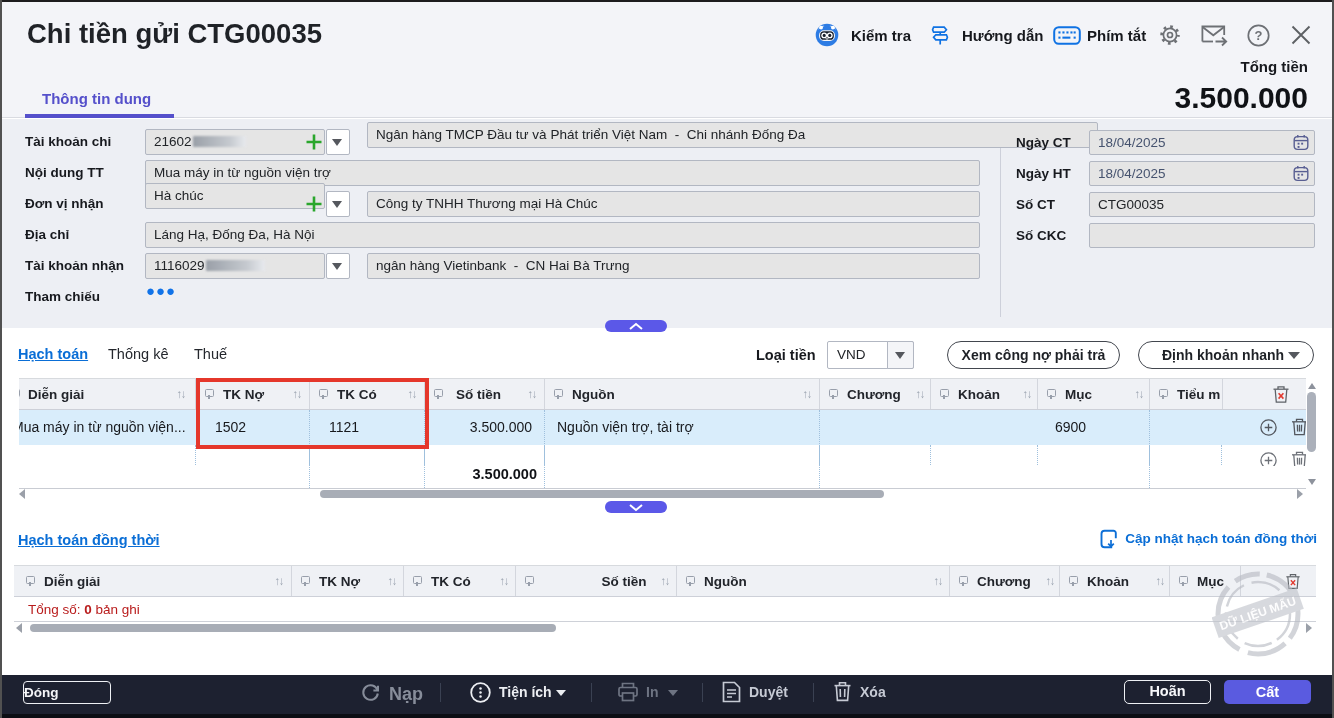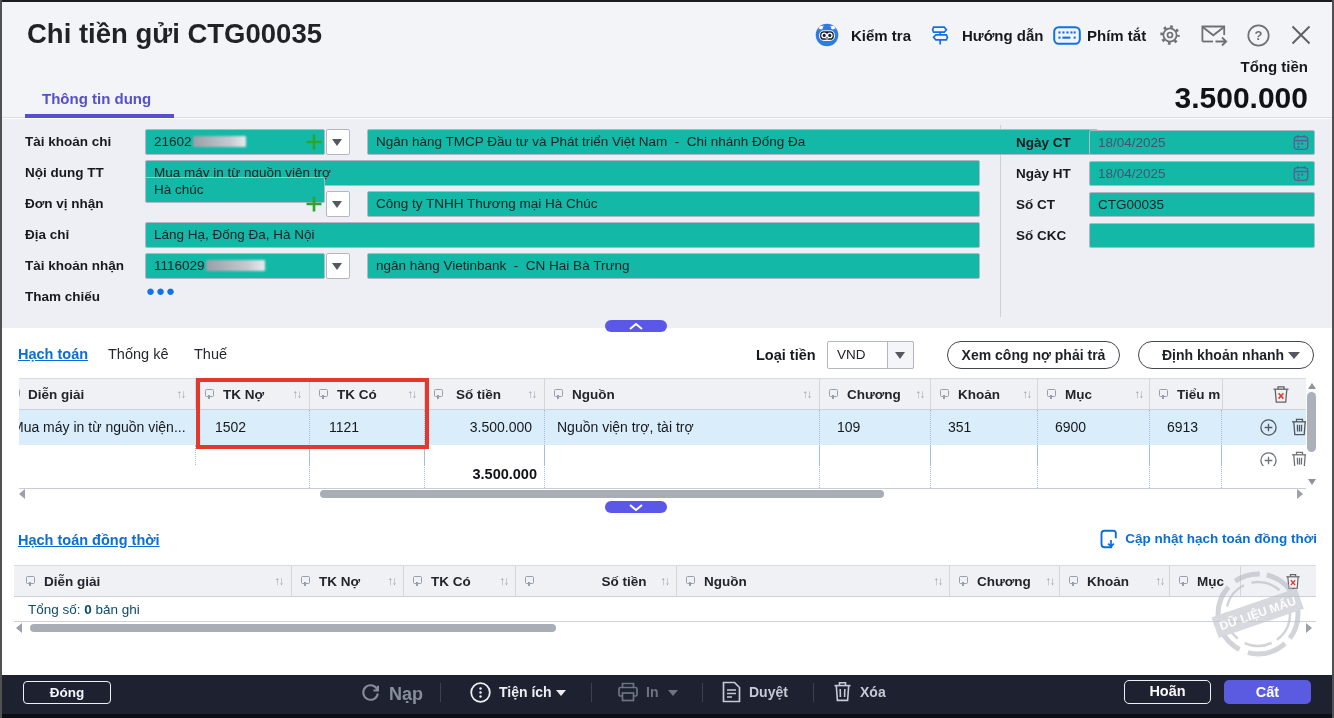--- a/index.html
+++ b/index.html
@@ -1,20 +1,20 @@
 <!DOCTYPE html>
 <html><head>
 <meta charset="utf-8">
 <style>
 *{margin:0;padding:0;box-sizing:border-box}
 html,body{width:1334px;height:718px;overflow:hidden}
 body{font-family:"Liberation Sans",sans-serif;position:relative;background:#fff;color:#1d2025}
 .abs{position:absolute}
 .b{font-weight:bold}
-.input{position:absolute;background:#14b8a6;border:1px solid #b2b7c2;border-radius:2px;font-size:13.5px;color:#212428;line-height:24px;padding:0 8px;white-space:nowrap;overflow:hidden}
+.input{position:absolute;background:#e5e5e5;border:1px solid #b2b7c2;border-radius:2px;font-size:13.5px;color:#212428;line-height:24px;padding:0 8px;white-space:nowrap;overflow:hidden}
 .lbl{position:absolute;font-size:13.5px;font-weight:bold;color:#17191e;line-height:26px;white-space:nowrap}
 .ddbtn{position:absolute;background:#fff;border:1px solid #b2b7c2;border-radius:2px}
 .tri{position:absolute;width:0;height:0;border-left:5.5px solid transparent;border-right:5.5px solid transparent;border-top:7px solid #55585e}
 .pin{position:relative;display:inline-block;width:10px;height:11px;flex:none}
 .pin:before{content:"";position:absolute;left:1px;top:0;width:7px;height:6px;border:1px solid #989fab;border-radius:1.5px}
 .pin:after{content:"";position:absolute;left:4px;top:6px;width:1.5px;height:4px;background:#989fab}
 .sort{font-size:11.5px;color:#9aa2af;letter-spacing:-1.5px;flex:none;font-weight:normal}
 .hcell{position:absolute;top:0;height:100%;display:flex;align-items:center;border-right:1px solid #d3d6dd;font-size:13.5px;font-weight:bold;color:#22252b}
 .dcell{position:absolute;top:0;height:100%;line-height:35px;font-size:14px;color:#17191d;white-space:nowrap}
 .dot-r{border-right:1px dotted #9fc0dd}
@@ -112,25 +112,25 @@
 <div class="lbl" style="left:25px;top:253px">Tài khoản nhận</div>
 <div class="lbl" style="left:25px;top:284px">Tham chiếu</div>
 
 <div class="input" style="left:145px;top:129px;width:180px;height:26px">21602</div>
 <div class="abs" style="left:193px;top:136px;width:53px;height:11px;background:linear-gradient(90deg,#9aa0a8,#c6cad0 70%,#e8eaee);filter:blur(1.2px);border-radius:1px"></div>
 <svg class="abs" style="left:305px;top:133px" width="18" height="18" viewBox="0 0 18 18">
     <path d="M9 1.5 V16.5 M1.5 9 H16.5" stroke="#2aa62c" stroke-width="2.6"></path>
   </svg>
 <div class="ddbtn" style="left:326px;top:129px;width:24px;height:26px"></div>
 <span class="tri" style="left:331.5px;top:139px"></span>
-<div class="input" style="left:367px;top:129px;width:731px;height:26px">Ngân hàng TMCP Đầu tư và Phát triển Việt Nam&nbsp; - &nbsp;Chi nhánh Đống Đa</div>
+<div class="input" style="left:367px;top:122px;width:731px;height:26px">Ngân hàng TMCP Đầu tư và Phát triển Việt Nam&nbsp; - &nbsp;Chi nhánh Đống Đa</div>
 
 <div class="input" style="left:145px;top:160px;width:835px;height:26px">Mua máy in từ nguồn viện trợ</div>
 
-<div class="input" style="left:145px;top:177px;width:180px;height:26px">Hà chúc</div>
+<div class="input" style="left:145px;top:183px;width:180px;height:26px">Hà chúc</div>
 <svg class="abs" style="left:305px;top:195px" width="18" height="18" viewBox="0 0 18 18">
     <path d="M9 1.5 V16.5 M1.5 9 H16.5" stroke="#2aa62c" stroke-width="2.6"></path>
   </svg>
 <div class="ddbtn" style="left:326px;top:191px;width:24px;height:26px"></div>
 <span class="tri" style="left:331.5px;top:201px"></span>
 <div class="input" style="left:367px;top:191px;width:613px;height:26px">Công ty TNHH Thương mại Hà Chúc</div>
 
 <div class="input" style="left:145px;top:222px;width:835px;height:26px">Láng Hạ, Đống Đa, Hà Nội</div>
 
 <div class="input" style="left:145px;top:253px;width:180px;height:26px">1116029</div>
@@ -267,24 +267,21 @@
   </g>
   <path d="M6.6 8.2 L11.4 13.6 M11.4 8.2 L6.6 13.6" stroke="#e23b30" stroke-width="1.6"></path>
  </svg>
 
  <div class="abs" style="left:0;top:32px;width:1287px;height:35px;background:#d9edfb"></div>
  <div class="dcell" style="left:-7px;top:32px;width:184px;padding-left:0;">Mua máy in từ nguồn viện...</div>
  <div class="dcell dot-r" style="left:177px;top:32px;width:114px;padding-left:19px">1502</div>
  <div class="dcell dot-r" style="left:291px;top:32px;width:115px;padding-left:19px">1121</div>
  <div class="dcell dot-r" style="left:406px;top:32px;width:120px;text-align:right;padding-right:12px">3.500.000</div>
  <div class="dcell dot-r" style="left:526px;top:32px;width:275px;padding-left:12px">Nguồn viện trợ, tài trợ</div>
- <div class="dcell dot-r" style="left:801px;top:32px;width:111px;padding-left:17px">109</div>
- <div class="dcell dot-r" style="left:912px;top:32px;width:107px;padding-left:17px">351</div>
  <div class="dcell dot-r" style="left:1019px;top:32px;width:112px;padding-left:17px">6900</div>
- <div class="dcell dot-r" style="left:1131px;top:32px;width:72px;padding-left:17px">6913</div>
  <svg class="abs" style="left:1241px;top:41px" width="17" height="17" viewBox="0 0 17 17">
       <circle cx="8.5" cy="8.5" r="7.6" fill="none" stroke="#53575e" stroke-width="1.3"></circle>
       <path d="M8.5 4.7 V12.3 M4.7 8.5 H12.3" stroke="#53575e" stroke-width="1.3"></path>
     </svg>
  <svg class="abs" style="left:1272px;top:40px" width="17" height="18" viewBox="0 0 17 18">
       <g fill="none" stroke="#53575e" stroke-width="1.3">
         <line x1="1" y1="3.8" x2="16" y2="3.8"></line>
         <path d="M5.5 3.6 V1.4 H11.5 V3.6"></path>
         <path d="M2.8 4 L3.8 16.6 H13.2 L14.2 4"></path>
         <line x1="6.4" y1="6.8" x2="6.6" y2="13.6"></line>
@@ -403,41 +400,41 @@
  <div class="hcell" style="left:1226px;top:1px;height:30px;width:76px;border-right:none;border-left:1px solid #d3d6dd"></div>
  <svg class="abs" style="left:1271px;top:8px" width="16" height="17" viewBox="0 0 18 19">
   <g fill="none" stroke="#5f6368" stroke-width="1.3">
   <line x1="1.5" y1="4.2" x2="16.5" y2="4.2"></line>
         <path d="M6 4 V1.8 H12 V4"></path>
   <path d="M3.2 4.5 L4.3 17.2 H13.7 L14.8 4.5"></path>
   </g>
   <path d="M6.6 8.2 L11.4 13.6 M11.4 8.2 L6.6 13.6" stroke="#e23b30" stroke-width="1.6"></path>
  </svg>
 </div>
-<div class="abs" style="left:28px;top:602px;font-size:13.5px;color:#0c4a6e">Tổng số: <span class="b">0</span> bản ghi</div>
+<div class="abs" style="left:28px;top:602px;font-size:13.5px;color:#b91c1c">Tổng số: <span class="b">0</span> bản ghi</div>
 <div class="abs" style="left:14px;top:621px;width:1302px;height:1px;background:#ced1d8"></div>
 
 <div class="abs" style="left:30px;top:624px;width:526px;height:8px;background:#a8adb6;border-radius:4px"></div>
 <div class="abs" style="left:16px;top:623px;width:0;height:0;border-top:5px solid transparent;border-bottom:5px solid transparent;border-right:6px solid #9ba0a9"></div>
 <div class="abs" style="left:1306px;top:623px;width:0;height:0;border-top:5px solid transparent;border-bottom:5px solid transparent;border-left:6px solid #9ba0a9"></div>
 
 <svg class="abs" style="left:1212px;top:568px;z-index:6" width="92" height="92" viewBox="0 0 92 92">
  <g opacity="0.62">
  <circle cx="46" cy="46" r="40" fill="none" stroke="#b7bac2" stroke-width="5" stroke-dasharray="26 7 40 9"></circle>
  <circle cx="46" cy="46" r="32" fill="none" stroke="#b7bac2" stroke-width="2.5" stroke-dasharray="30 6 28 8"></circle>
  <g transform="rotate(-19 46 46)">
  <rect x="1" y="34" width="90" height="22" fill="#c0c3ca"></rect>
  <text x="46" y="49.5" font-size="12" font-weight="bold" fill="#fdfdfe" text-anchor="middle" font-family="Liberation Sans">DỮ LIỆU MẤU</text>
  </g>
  </g>
 </svg>
 
 <div class="abs" style="left:0;top:675px;width:1334px;height:43px;background:#1d2130"></div>
 <div class="abs" style="left:0;top:714px;width:1334px;height:4px;background:#0c0e14"></div>
-<div class="abs b" style="left:23px;top:681px;width:88px;height:23px;border:1px solid #eef0f4;border-radius:4px;color:#f4f5f8;font-size:13.5px;text-align:center;line-height:21px">Đóng</div>
+<div class="abs b" style="left:23px;top:681px;width:88px;height:23px;border:1px solid #eef0f4;border-radius:4px;color:#f4f5f8;font-size:13.5px;text-align:left;line-height:21px">Đóng</div>
 
 <svg class="abs" style="left:360px;top:682px" width="21" height="21" viewBox="0 0 21 21">
  <path d="M17.5 8.2 A7.3 7.3 0 1 0 17.8 11.5" fill="none" stroke="#868c99" stroke-width="2"></path>
  <path d="M13.4 8.6 L18 8.6 L18 3.8" fill="none" stroke="#868c99" stroke-width="2"></path>
 </svg>
 <div class="abs b" style="left:389px;top:684px;font-size:18px;color:#878d9a">Nạp</div>
 <div class="sep-v" style="left:440px;top:683px;height:19px"></div>
 
 <svg class="abs" style="left:470px;top:682px" width="21" height="21" viewBox="0 0 21 21">
  <circle cx="10.5" cy="10.5" r="9.3" fill="none" stroke="#eceef2" stroke-width="1.8"></circle>

